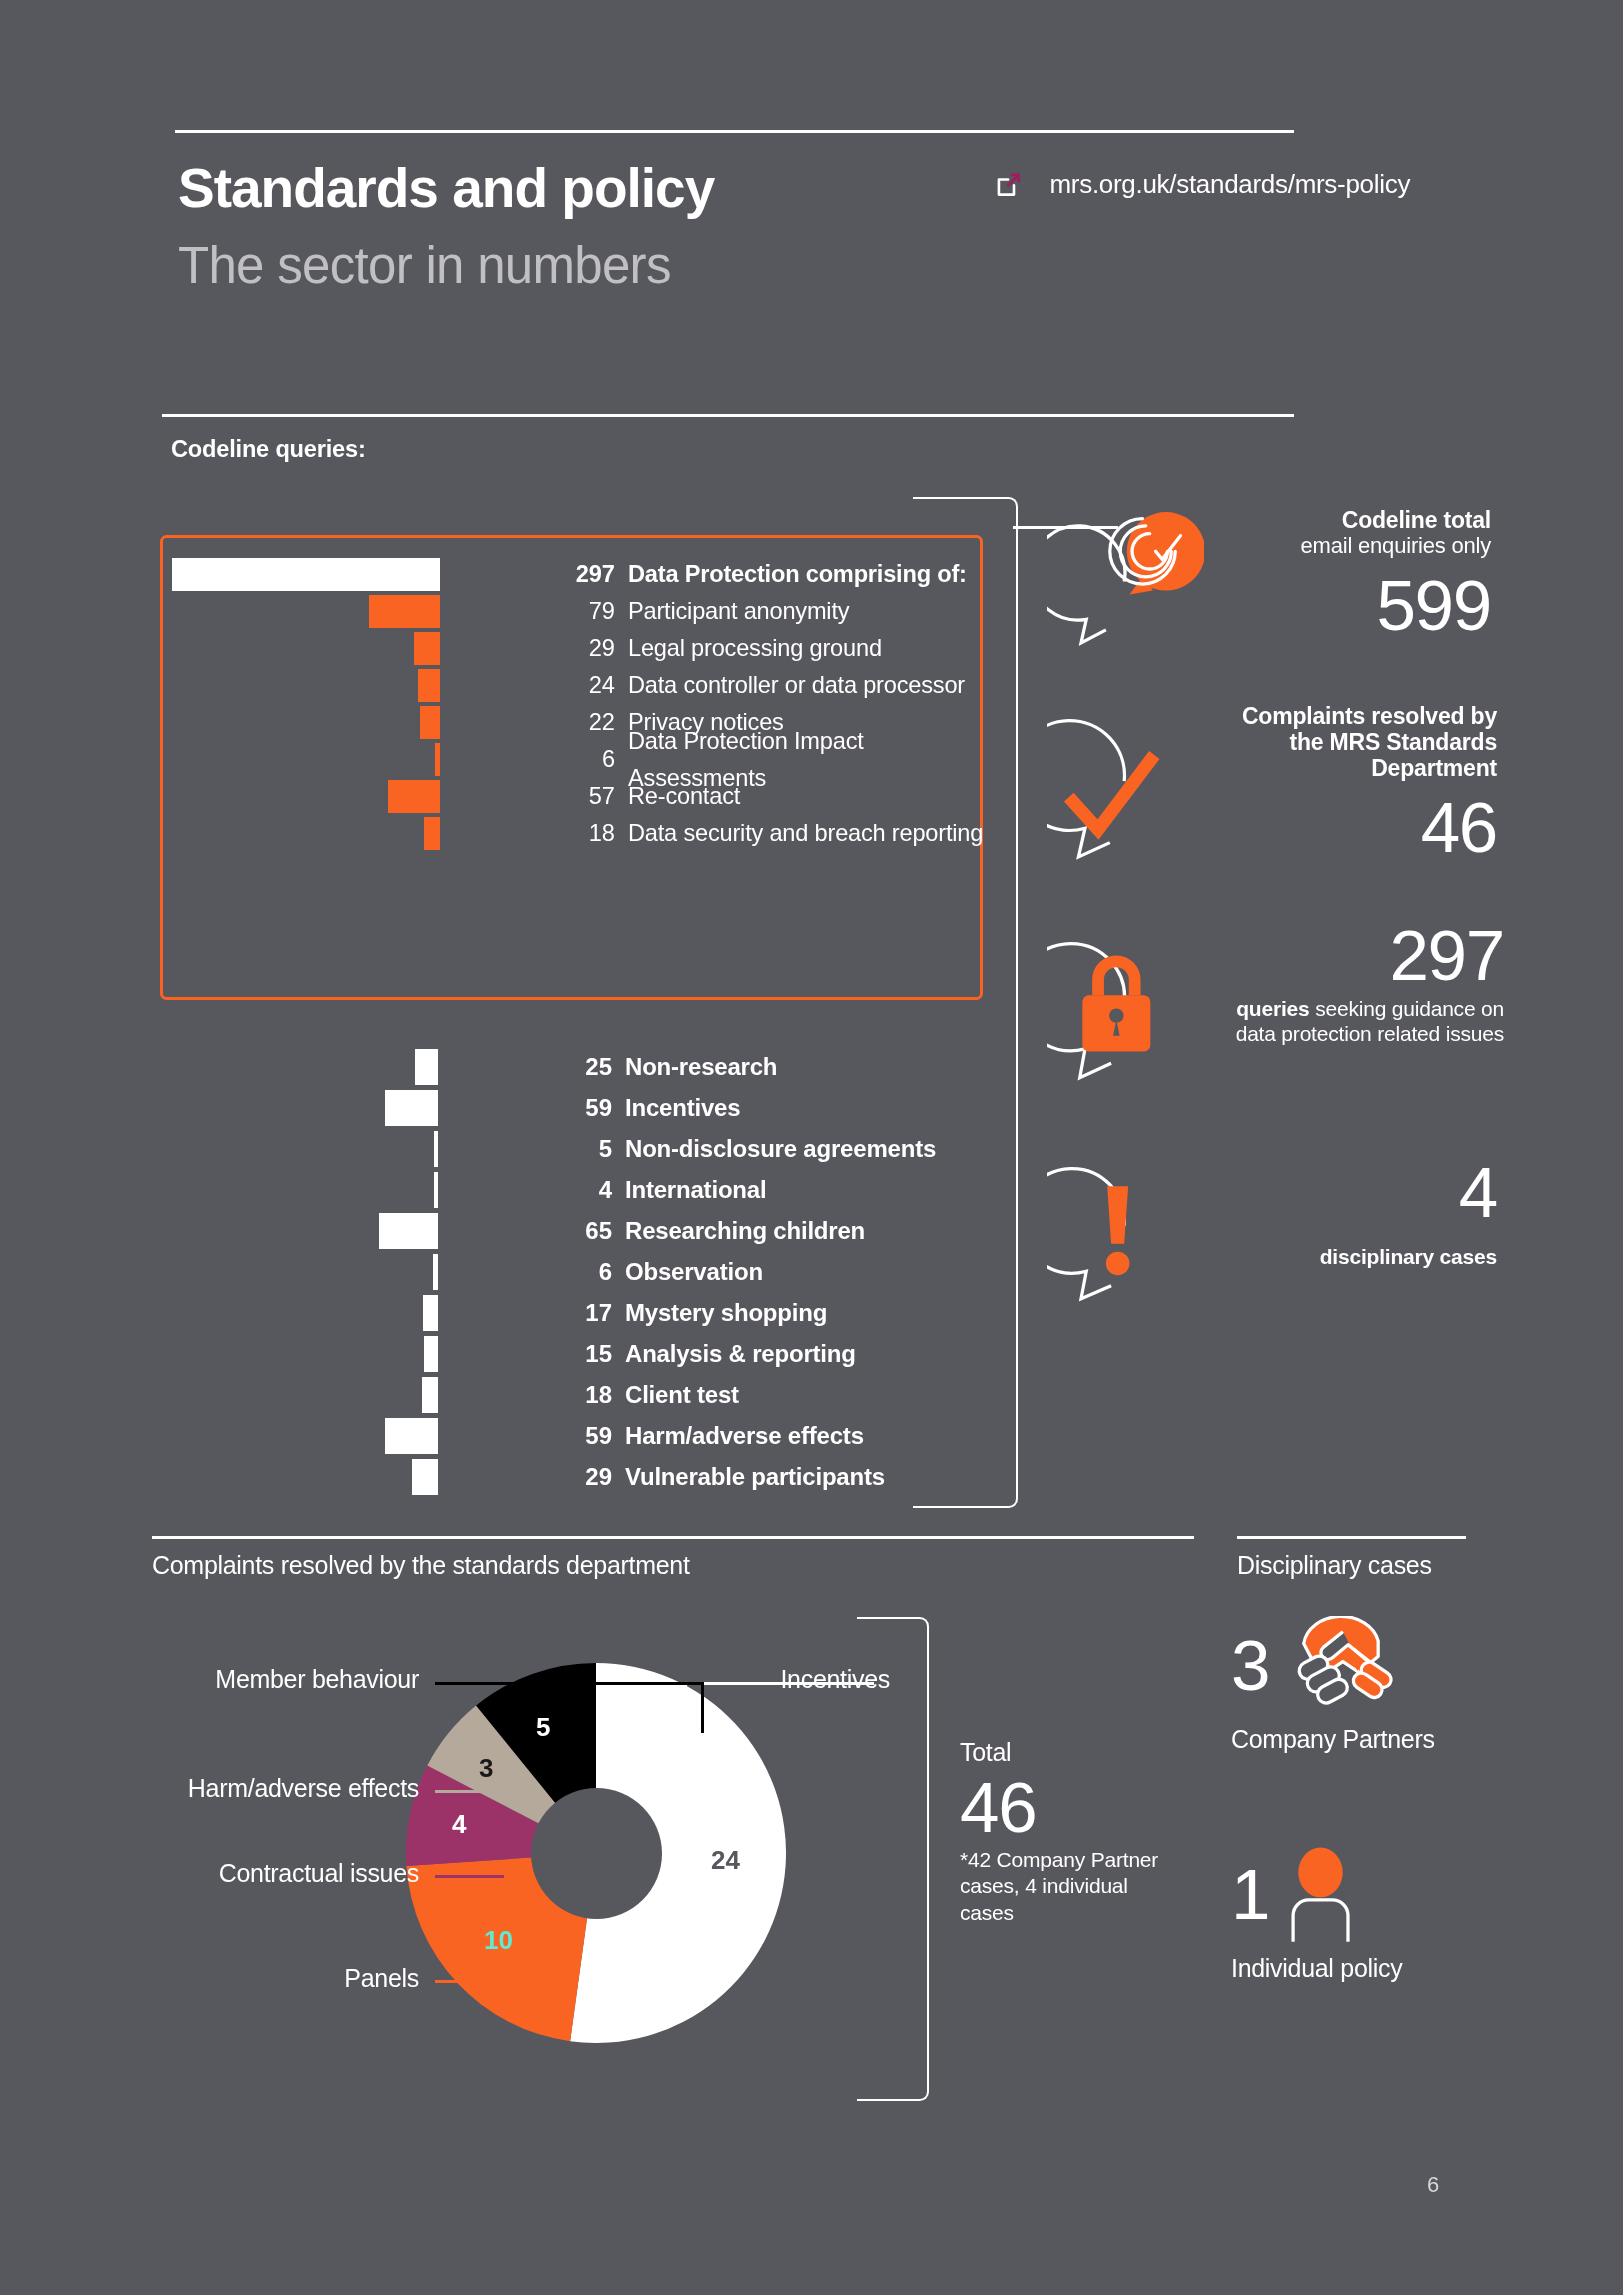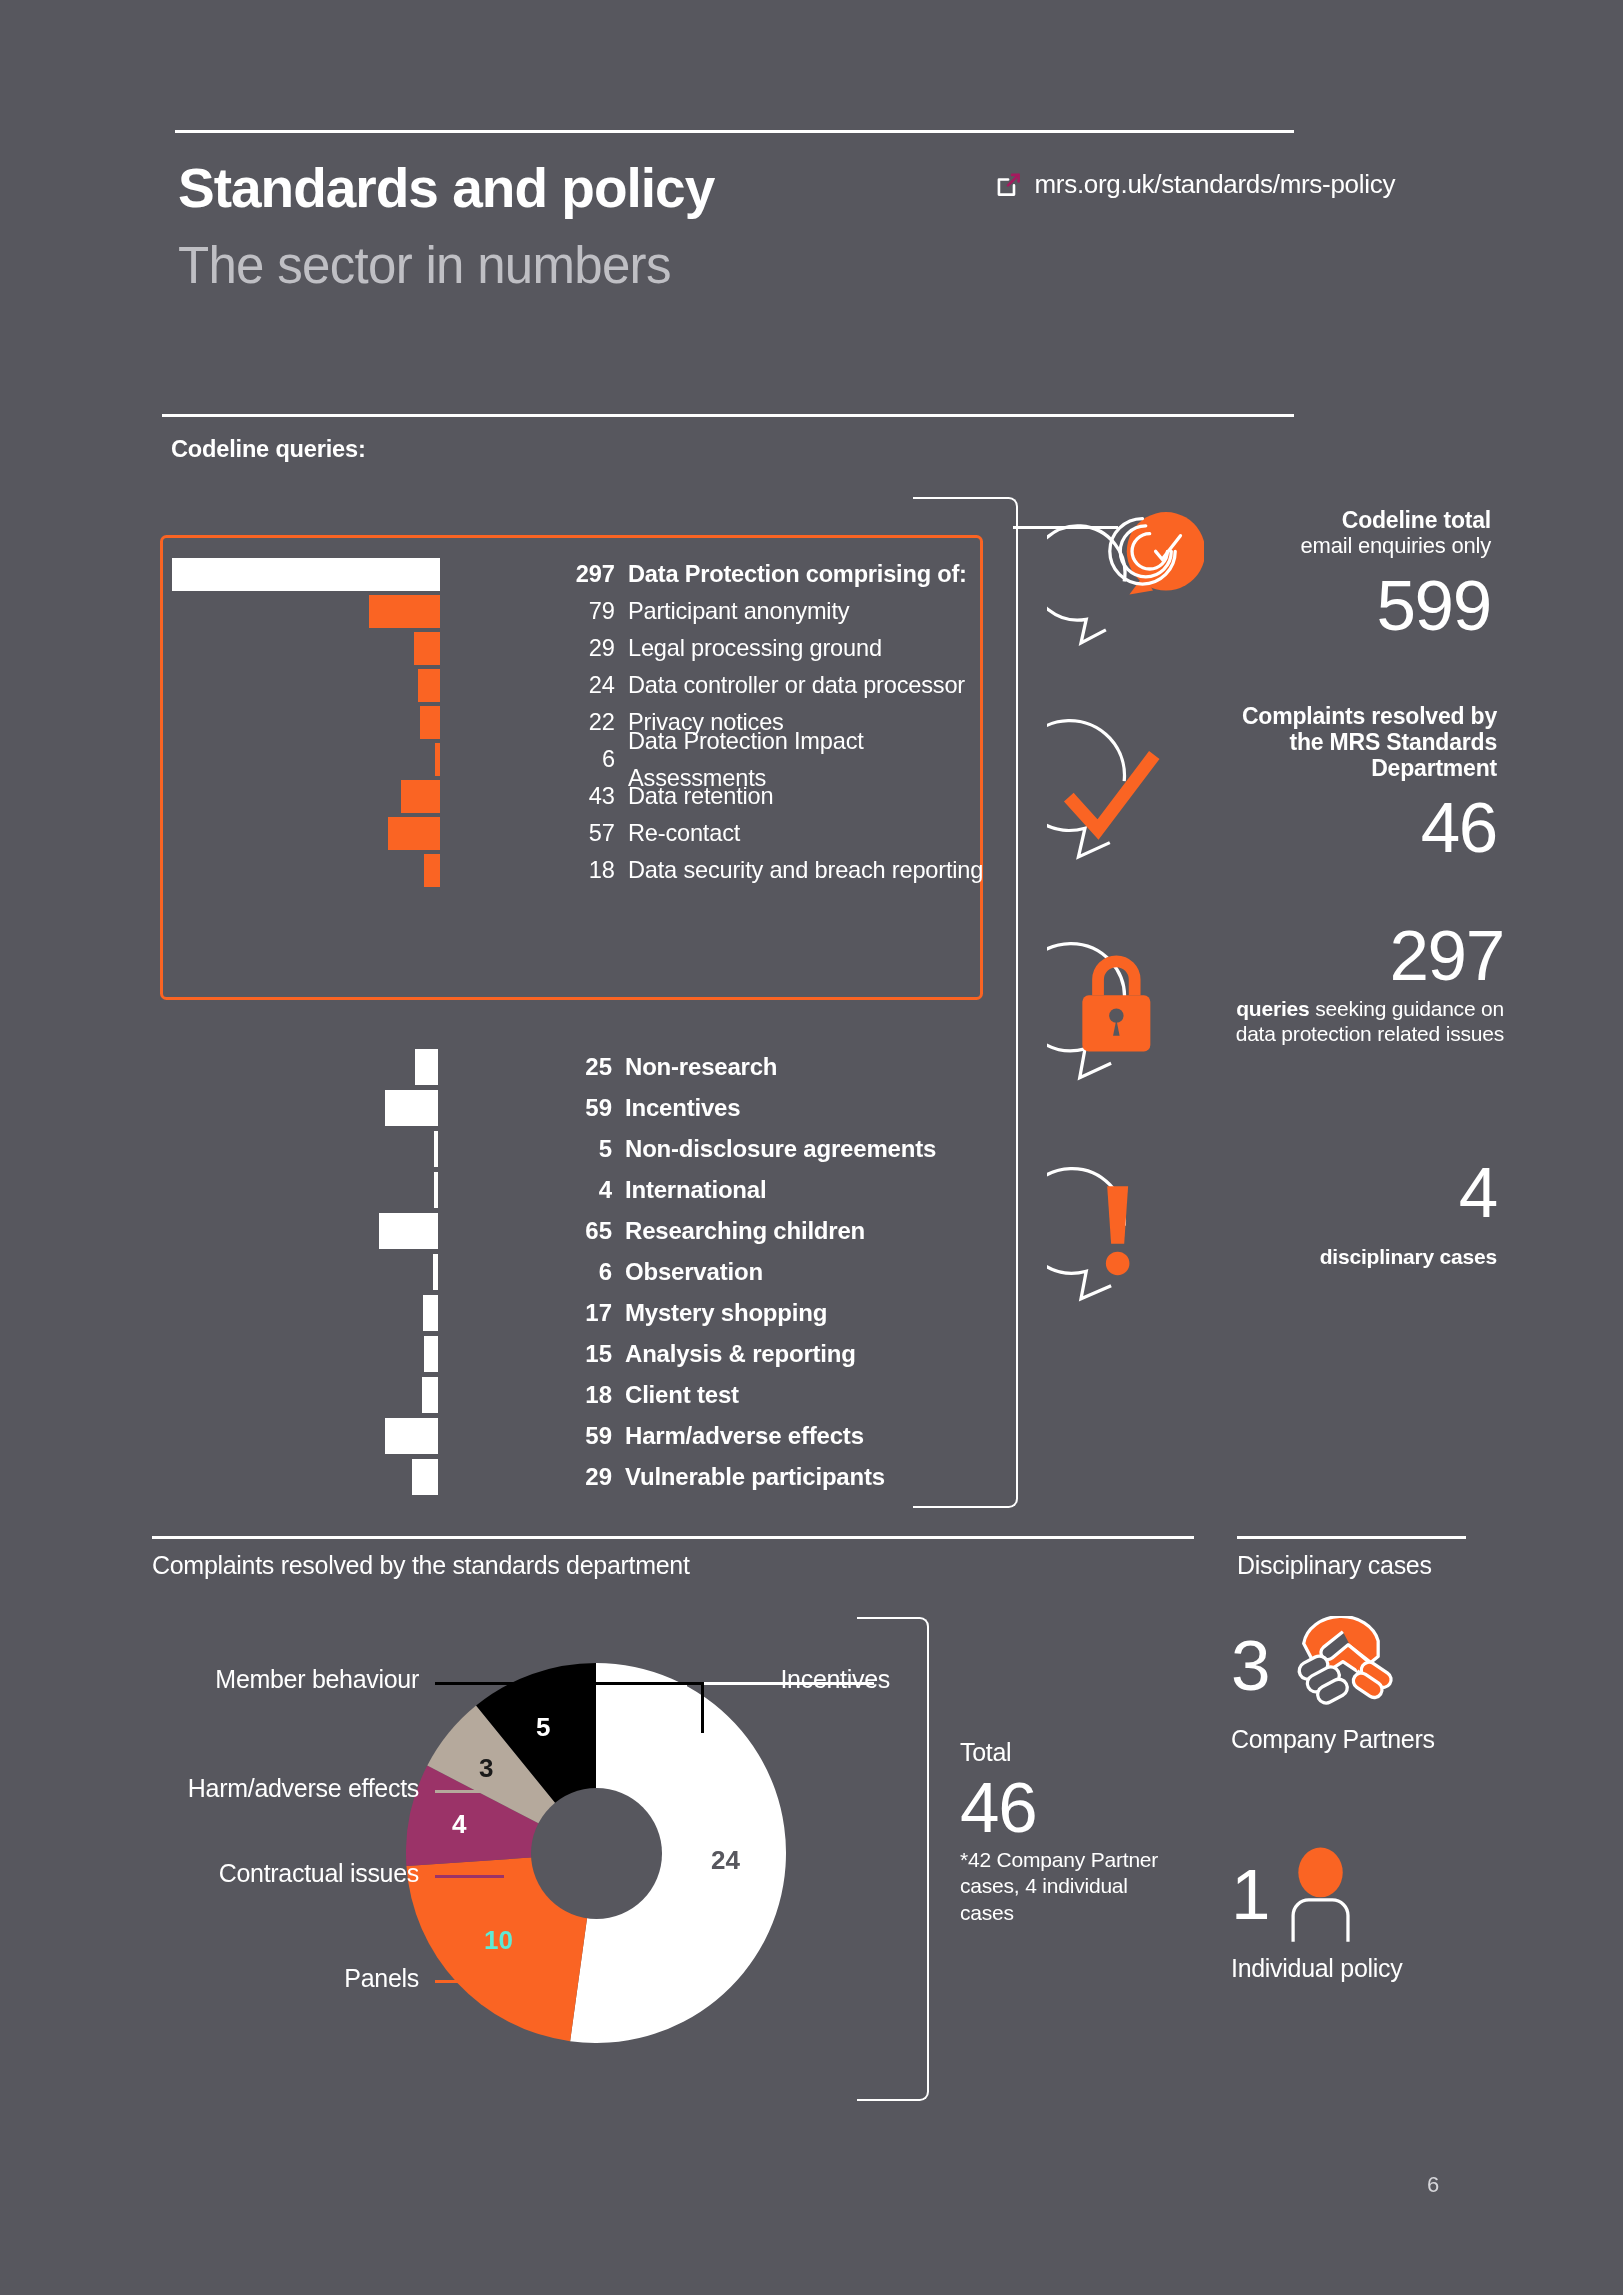--- a/index.html
+++ b/index.html
@@ -25,21 +25,21 @@
     font-size: 55px; font-weight: 700; letter-spacing: -1px;
     color: #ffffff;
   }
   #title-sub {
     position: absolute; left: 178px; top: 236px;
     font-size: 51px; font-weight: 400; letter-spacing: -0.7px;
     color: #BFBFC4;
   }
   #url-wrap {
     position: absolute; left: 995px; top: 169px;
-    display: flex; align-items: center; gap: 12px;
+    display: flex; align-items: center; gap: 27px;
   }
   #url-wrap .urltext { font-size: 26px; font-weight: 400; letter-spacing: -0.3px; }
   .ext-icon { width: 27.5px; height: 27.5px; position: relative; display:block; }
 
   #label-codeline {
     position: absolute; left: 171px; top: 436px;
     font-size: 23.6px; font-weight: 700; letter-spacing: -0.2px;
   }
   #label-complaints {
     position: absolute; left: 152px; top: 1551px;
@@ -205,27 +205,20 @@
           </div>
           <div class="row-num">22</div>
           <div class="row-lbl">Privacy notices</div>
         </div>
         <div class="barrow">
           <div class="bar-track">
             <div class="bar" style="width: 5.4px; background: rgb(250, 100, 35);"></div>
           </div>
           <div class="row-num">6</div>
           <div class="row-lbl">Data Protection Impact Assessments</div>
-        </div>
-        <div class="barrow">
-          <div class="bar-track">
-            <div class="bar" style="width: 39px; background: rgb(250, 100, 35);"></div>
-          </div>
-          <div class="row-num">43</div>
-          <div class="row-lbl">Data retention</div>
         </div>
         <div class="barrow">
           <div class="bar-track">
             <div class="bar" style="width: 52px; background: rgb(250, 100, 35);"></div>
           </div>
           <div class="row-num">57</div>
           <div class="row-lbl">Re-contact</div>
         </div>
         <div class="barrow">
           <div class="bar-track">

